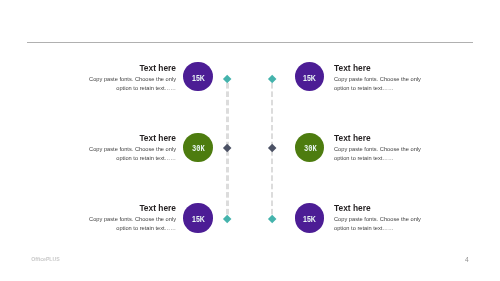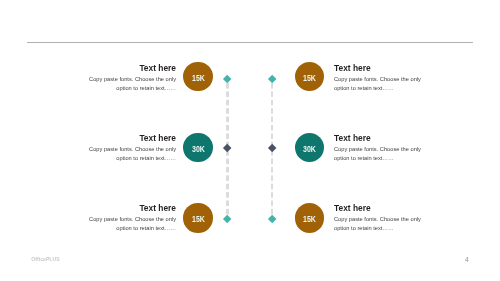--- a/index.html
+++ b/index.html
@@ -57,22 +57,22 @@
     color: #e9f6f4;
     font-weight: bold;
     font-size: 9.6px;
     letter-spacing: 0px;
   }
   .circle > span {
     display: block;
     transform: scaleX(0.73) translate(0.9px, 1.3px);
     backface-visibility: hidden;
   }
-  .c-teal { background: #a16207; }
-  .c-navy { background: #0f766e; }
+  .c-teal { background: #4c1d95; }
+  .c-navy { background: #4d7c0f; font-family: Liberation Mono, monospace; }
 
   .diamond {
     position: absolute;
     width: 6.4px;
     height: 6.4px;
     transform: rotate(45deg);
   }
   .d-teal { background: #44B3AC; }
   .d-navy { background: #4C5265; }
 

